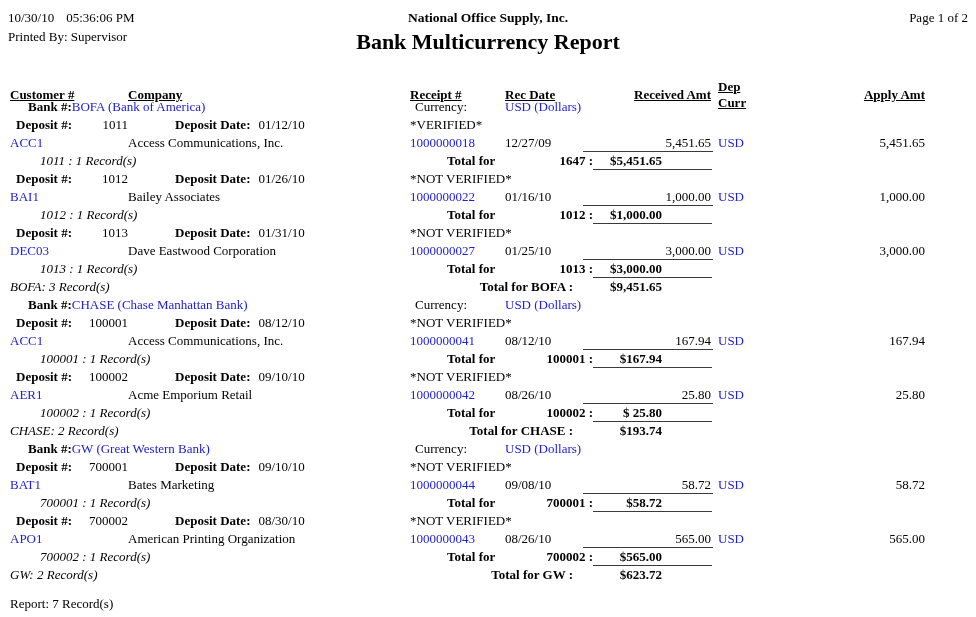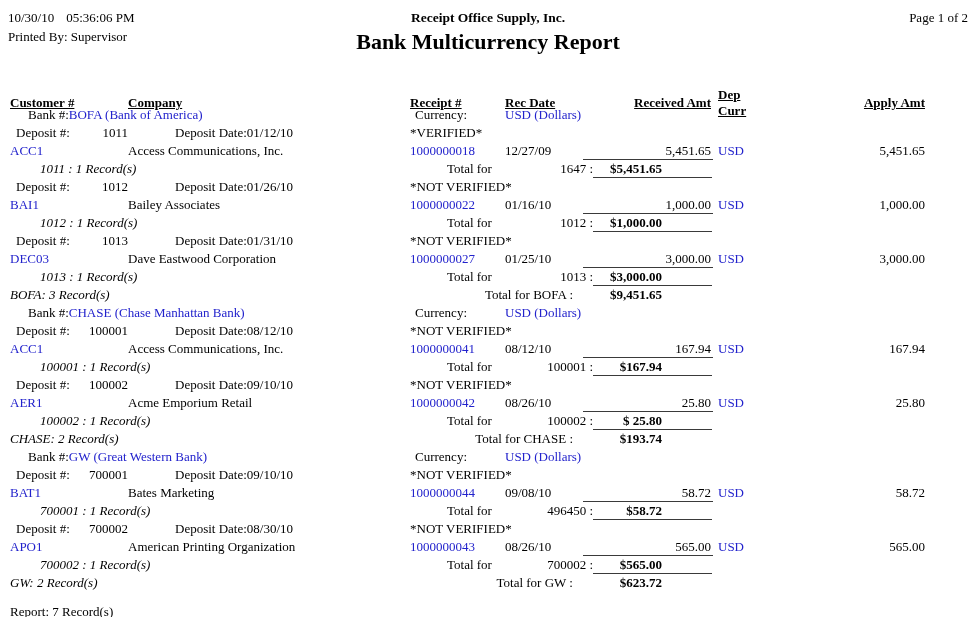--- a/index.html
+++ b/index.html
@@ -3,58 +3,58 @@
 <meta charset="utf-8">
 <title>Bank Multicurrency Report</title>
 <style>
   html,body{margin:0;padding:0}
   body{width:976px;height:617px;background:#ffffff;color:#000;
        font-family:"Liberation Serif","DejaVu Serif",serif;font-size:13px;overflow:hidden}
   :root{--link:#2222cc;--rule:#3a3a3a}
   .page{width:976px;height:617px;padding:10px 8px 6px;box-sizing:border-box}
 
   
-  .rpt-header{display:grid;grid-template-columns:230px 1fr 230px;align-items:start;margin-bottom:32px}
+  .rpt-header{display:grid;grid-template-columns:230px 1fr 230px;align-items:start;margin-bottom:24px}
   .hl1{white-space:nowrap}
   .htime{margin-left:12px}
   .hprinted{margin-top:3px}
   .hcompany{text-align:center;font-weight:bold;font-size:13.5px}
   .htitle{text-align:center;font-weight:bold;font-size:22px;margin-top:3px}
   .hpage{text-align:right}
 
   
   .row{display:grid;grid-template-columns:120px 225px 130px 100px 130px 55px 1fr;height:18px;align-items:center}
   .drow{display:grid;grid-template-columns:120px 225px 144px 1fr;height:18px;align-items:center}
   .trow{display:grid;grid-template-columns:337px 248px 119px 1fr;height:18px;align-items:center}
 
   .colhead{height:17px;margin-bottom:2px}
   .colhead span{font-weight:bold;text-decoration:underline}
 
-  .b{font-weight:normal}
+  .b{font-weight:bold}
   .link{color:var(--link)}
   .uline{border-bottom:1px solid var(--rule)}
 
   .c1{grid-column:1;padding-left:2px}
   .c2{grid-column:2}
   .c3{grid-column:3;padding-left:57px}
   .c4{grid-column:4;padding-left:22px}
   .c5{grid-column:5;text-align:right;padding-right:2px}
   .c6{grid-column:6;padding-left:5px}
   .c7{grid-column:7;text-align:right;padding-right:43px}
 
   
   .bank-cell{grid-column:1/3;padding-left:20px;white-space:nowrap}
   .bank-cell .link{}
   .cur-label{grid-column:3;text-align:right;padding-right:16px;font-weight:normal}
   .cur-val{grid-column:4/6;padding-left:22px}
 
   
   .d1{grid-column:1;display:flex;justify-content:space-between;padding-left:8px}
   .d2{grid-column:2;padding-left:47px;white-space:nowrap}
-  .d2 .d2v{}
+  .d2 .d2v{margin-left:8px}
   .d3{grid-column:3;padding-left:57px;white-space:nowrap}
   .d4{grid-column:4;white-space:nowrap}
   .d4 .d4v{margin-left:6px}
 
   
   .tc1{grid-column:1;font-style:italic}
   .ind32{padding-left:32px}
   .ind2{padding-left:2px}
   .tc2{grid-column:2;position:relative}
   .tfix{position:absolute;left:102px}
@@ -70,21 +70,21 @@
 <div class="page">
 
   <div class="rpt-header">
     <div>
       <div class="hl1">
         <span>10/30/10</span><span class="htime">05:36:06 PM</span>
       </div>
       <div class="hprinted">Printed By: Supervisor</div>
     </div>
     <div>
-      <div class="hcompany">Receipt Office Supply, Inc.</div>
+      <div class="hcompany">National Office Supply, Inc.</div>
       <div class="htitle">Bank Multicurrency Report</div>
     </div>
     <div class="hpage">Page 1 of 2</div>
   </div>
 
   <div class="row colhead">
     <div class="c1"><span>Customer #</span></div>
     <div class="c2"><span>Company</span></div>
     <div class="c3"><span>Receipt #</span></div>
     <div class="c4"><span>Rec Date</span></div>
@@ -294,21 +294,21 @@
     <div class="c4">09/08/10</div>
     <div class="c5 uline">58.72</div>
     <div class="c6 link">USD</div>
     <div class="c7">58.72</div>
   </div>
 
   <div class="trow">
     <div class="tc1 ind32">700001 : 1 Record(s)</div>
     <div class="tc2">
         <span class="b tfix">Total for</span>
-        <span class="b tnum">496450 :</span>
+        <span class="b tnum">700001 :</span>
       </div>
     <div class="tc3 uline">$58.72</div>
   </div>
 
   <div class="drow">
     <div class="d1">
         <span class="b">Deposit #:</span>
         <span>700002</span>
       </div>
     <div class="d2"><span class="b">Deposit Date:</span><span class="d2v">08/30/10</span></div>

